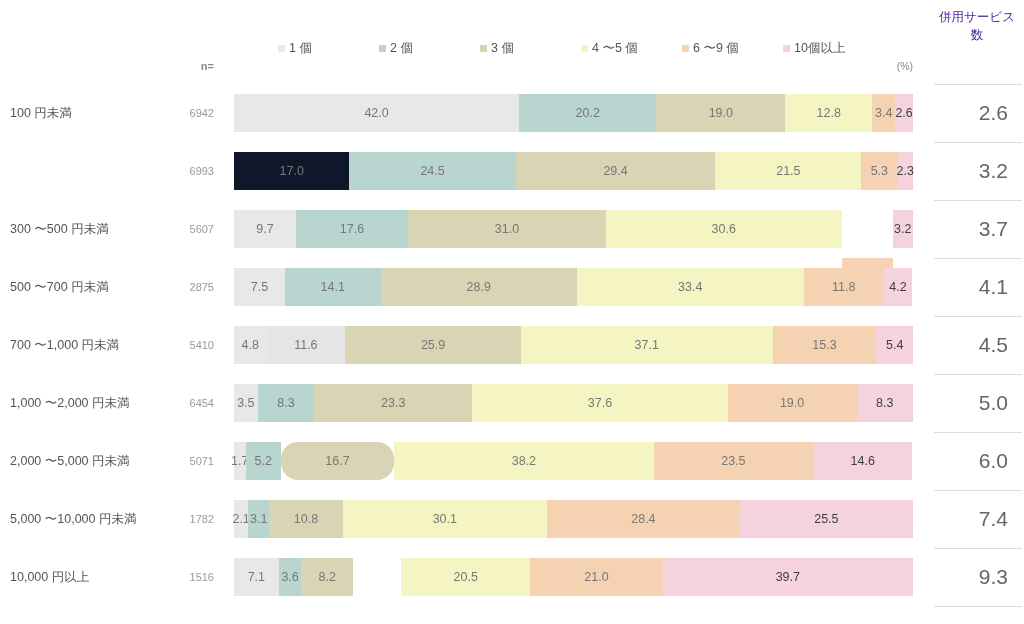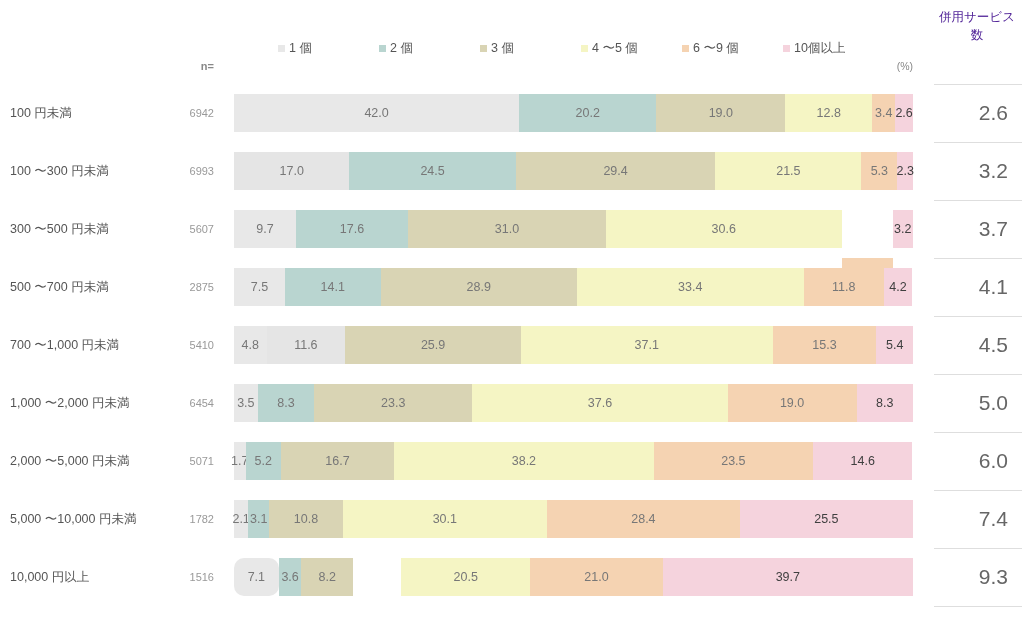--- a/index.html
+++ b/index.html
@@ -190,24 +190,23 @@
             <span>3.4</span>
           </div>
           <div class="seg last" style="width: 17.654px; background: rgb(245, 211, 221);">
             <span>2.6</span>
           </div>
         </div>
         <div class="side-value">2.6</div>
       </div>
       <div class="side-rule" style="top: 84px;"></div>
       <div class="row" style="top: 142px;">
-        <div class="row-label">100 〜300 円未満</div>
         <div class="row-n">6993</div>
         <div class="bar">
-          <div class="seg" style="width: 115.43px; background: #e5e5e5;">
+          <div class="seg" style="width: 115.43px; background: #0f172a;">
             <span>17.0</span>
           </div>
           <div class="seg" style="width: 166.355px; background: rgb(185, 213, 208);">
             <span>24.5</span>
           </div>
           <div class="seg" style="width: 199.626px; background: rgb(217, 212, 180);">
             <span>29.4</span>
           </div>
           <div class="seg" style="width: 145.985px; background: rgb(245, 245, 196);">
             <span>21.5</span>
@@ -329,21 +328,21 @@
       <div class="row" style="top: 432px;">
         <div class="row-label">2,000 〜5,000 円未満</div>
         <div class="row-n">5071</div>
         <div class="bar">
           <div class="seg" style="width: 11.543px; background: rgb(232, 232, 232);">
             <span>1.7</span>
           </div>
           <div class="seg" style="width: 35.308px; background: rgb(185, 213, 208);">
             <span>5.2</span>
           </div>
-          <div class="seg" style="width: 113.393px; background: rgb(217, 212, 180);">
+          <div class="seg" style="width: 113.393px; background: rgb(217, 212, 180); border-radius: 17px;">
             <span>16.7</span>
           </div>
           <div class="seg" style="width: 259.378px; background: rgb(245, 245, 196);">
             <span>38.2</span>
           </div>
           <div class="seg" style="width: 159.565px; background: rgb(245, 211, 178);">
             <span>23.5</span>
           </div>
           <div class="seg last" style="width: 99.134px; background: rgb(245, 211, 221);">
             <span>14.6</span>
@@ -375,21 +374,21 @@
             <span>25.5</span>
           </div>
         </div>
         <div class="side-value">7.4</div>
       </div>
       <div class="side-rule" style="top: 490px;"></div>
       <div class="row" style="top: 548px;">
         <div class="row-label">10,000  円以上</div>
         <div class="row-n">1516</div>
         <div class="bar">
-          <div class="seg" style="width: 48.209px; background: rgb(232, 232, 232); border-radius: 10px;">
+          <div class="seg" style="width: 48.209px; background: rgb(232, 232, 232);">
             <span>7.1</span>
           </div>
           <div class="seg" style="width: 24.444px; background: rgb(185, 213, 208);">
             <span>3.6</span>
           </div>
           <div class="seg" style="width: 55.678px; background: rgb(217, 212, 180);">
             <span>8.2</span>
           </div>
           <div class="seg" style="width: 139.195px; background: rgb(245, 245, 196); margin-left: 48px;">
             <span>20.5</span>

